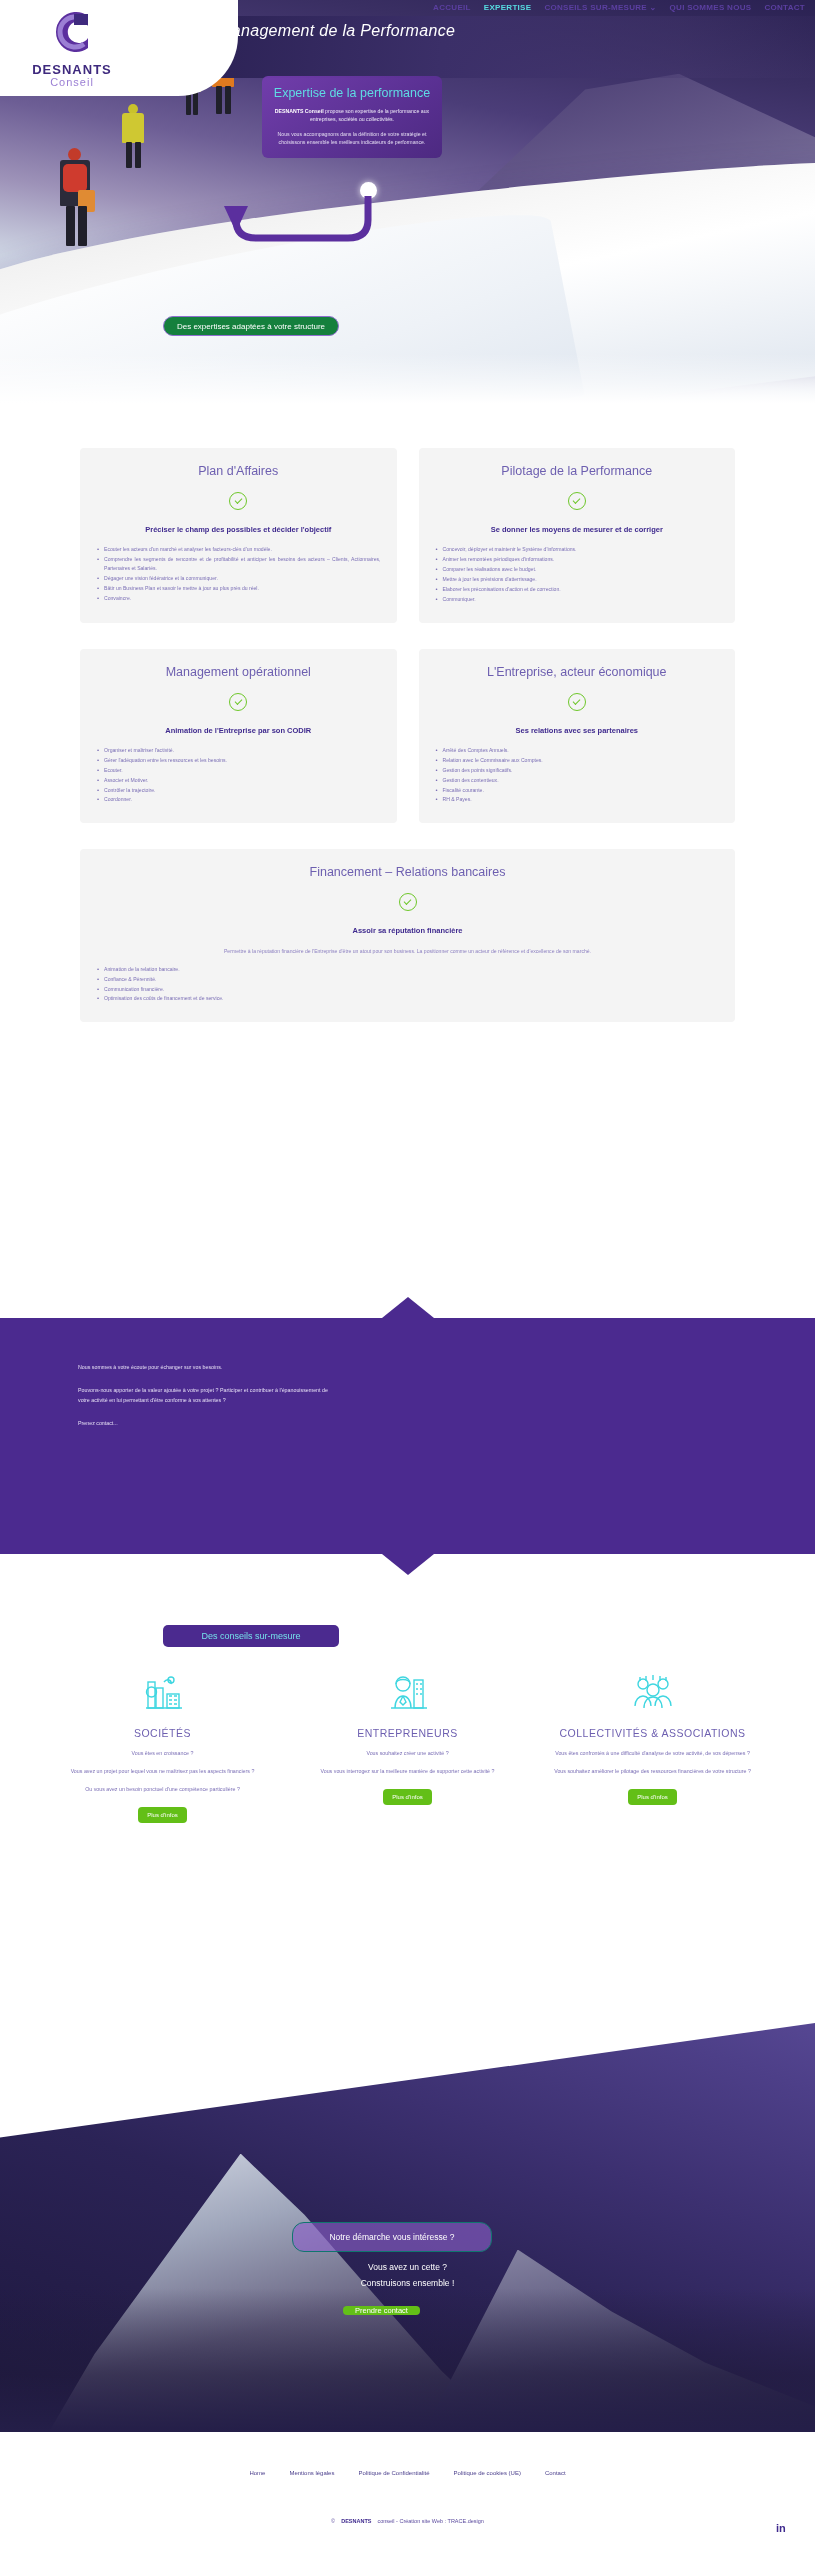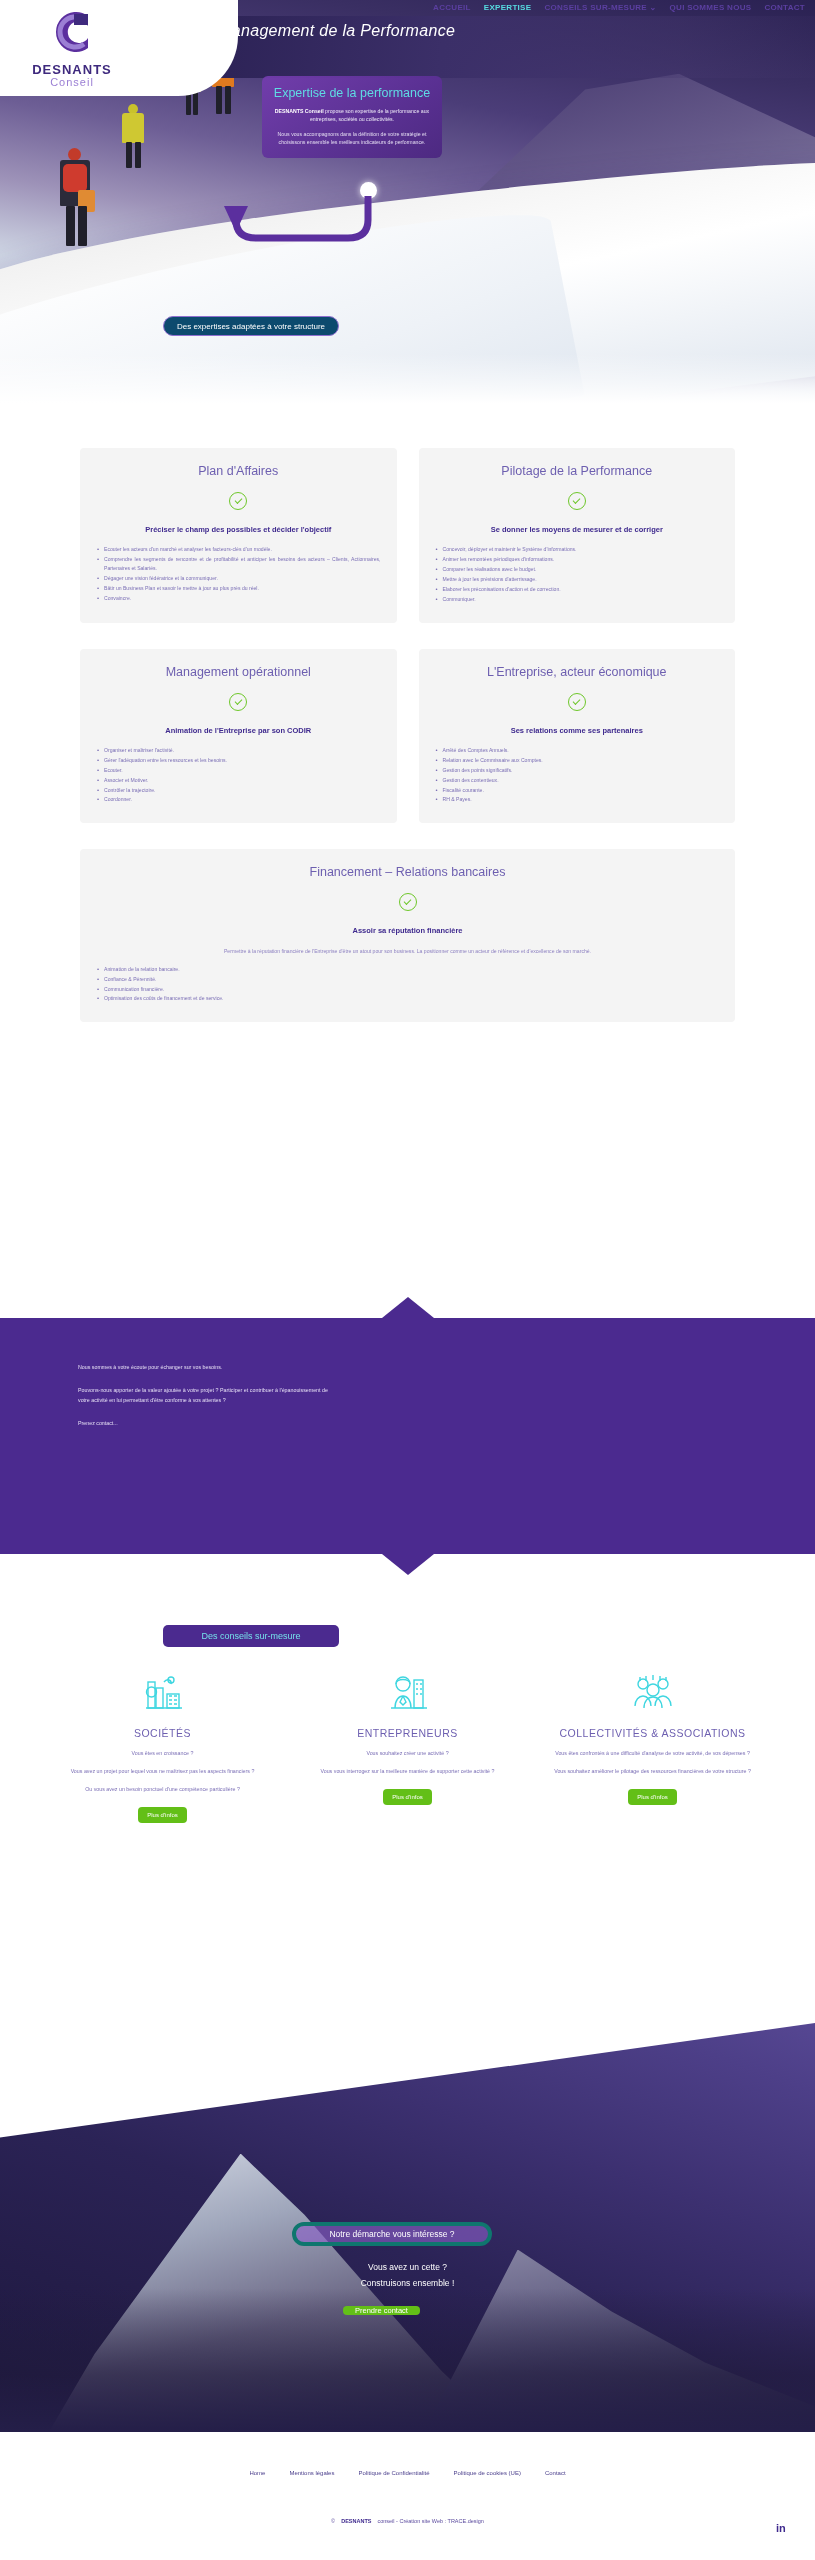--- a/index.html
+++ b/index.html
@@ -88,21 +88,21 @@
   .exp-p1 b { color:#ffffff; }
   .exp-p2 { font-size:5.2px; line-height:1.55; text-align:center; color:#e4dcf2; margin-top:7px; }
 
   .hero-dot {
     position:absolute; left:360px; top:182px; width:17px; height:17px; border-radius:50%;
     background:#fff; z-index:9; box-shadow:0 0 6px rgba(255,255,255,.8);
   }
   .hero-arrow { position:absolute; left:208px; top:190px; z-index:9; }
   .hero-cta {
     position:absolute; left:163px; top:316px; width:176px; height:20px; z-index:10;
-    background:#0c4a6e; border:1px solid #8f6fd0; border-radius:10px;
+    background:#15803d; border:1px solid #8f6fd0; border-radius:10px;
     color:#ffffff; font-size:8px; display:flex; align-items:center; justify-content:center;
   }
 
   
   .cards { position:absolute; left:0; top:448px; width:815px; }
   .card-row { display:flex; gap:22px; padding:0 80px; margin-bottom:26px; }
   .card {
     flex:1; background:#f4f4f4; border-radius:4px; padding:16px 16px 18px;
   }
   .card h3 { font-weight:400; font-size:12.5px; color:#6d5fb0; text-align:center; margin-bottom:14px; }
@@ -171,22 +171,22 @@
   .bh-mtn2 {
     position:absolute; right:0; bottom:0; width:48%; height:38%;
     background: linear-gradient(170deg,#8a88a6 0%, #4e4a71 55%, #2c2850 100%);
     clip-path: polygon(24% 0, 48% 34%, 72% 62%, 100% 86%, 100% 100%, 0 100%);
   }
   .bh-fog {
     position:absolute; left:0; bottom:0; width:100%; height:30%;
     background: linear-gradient(to bottom, rgba(40,32,72,0) 0%, rgba(32,26,60,.65) 60%, #241e48 100%);
   }
   .bh-pill {
-    position:absolute; left:292px; top:270px; width:200px; height:24px;
-    background: rgba(139,96,200,.62); border:4px solid #0f766e; border-radius:12px;
+    position:absolute; left:292px; top:270px; width:200px; height:30px;
+    background: rgba(139,96,200,.62); border:1px solid #0f766e; border-radius:12px;
     color:#fff; font-size:8.5px; display:flex; align-items:center; justify-content:center;
   }
   .bh-t1 { position:absolute; left:0; right:0; top:310px; text-align:center; color:#fff; font-size:8.5px; }
   .bh-t2 { position:absolute; left:0; right:0; top:326px; text-align:center; color:#fff; font-size:8.5px; }
   .bh-btn {
     position:absolute; left:343px; top:354px; background:#63bf17; color:#fff;
     font-size:7.5px; padding:0 12px; border-radius:4px;
   }
 
   
@@ -320,21 +320,21 @@
         <li>Gérer l'adéquation entre les ressources et les besoins.</li>
         <li>Ecouter.</li>
         <li>Associer et Motiver.</li>
         <li>Contrôler la trajectoire.</li>
         <li>Coordonner.</li>
       </ul>
     </div>
     <div class="card">
       <h3>L'Entreprise, acteur économique</h3>
       <div class="check"></div>
-      <h4>Ses relations comme ses partenaires</h4>
+      <h4>Ses relations avec ses partenaires</h4>
       <ul>
         <li>Arrêté des Comptes Annuels.</li>
         <li>Relation avec le Commissaire aux Comptes.</li>
         <li>Gestion des points significatifs.</li>
         <li>Gestion des contentieux.</li>
         <li>Fiscalité courante.</li>
         <li>RH &amp; Payes.</li>
       </ul>
     </div>
   </div>

